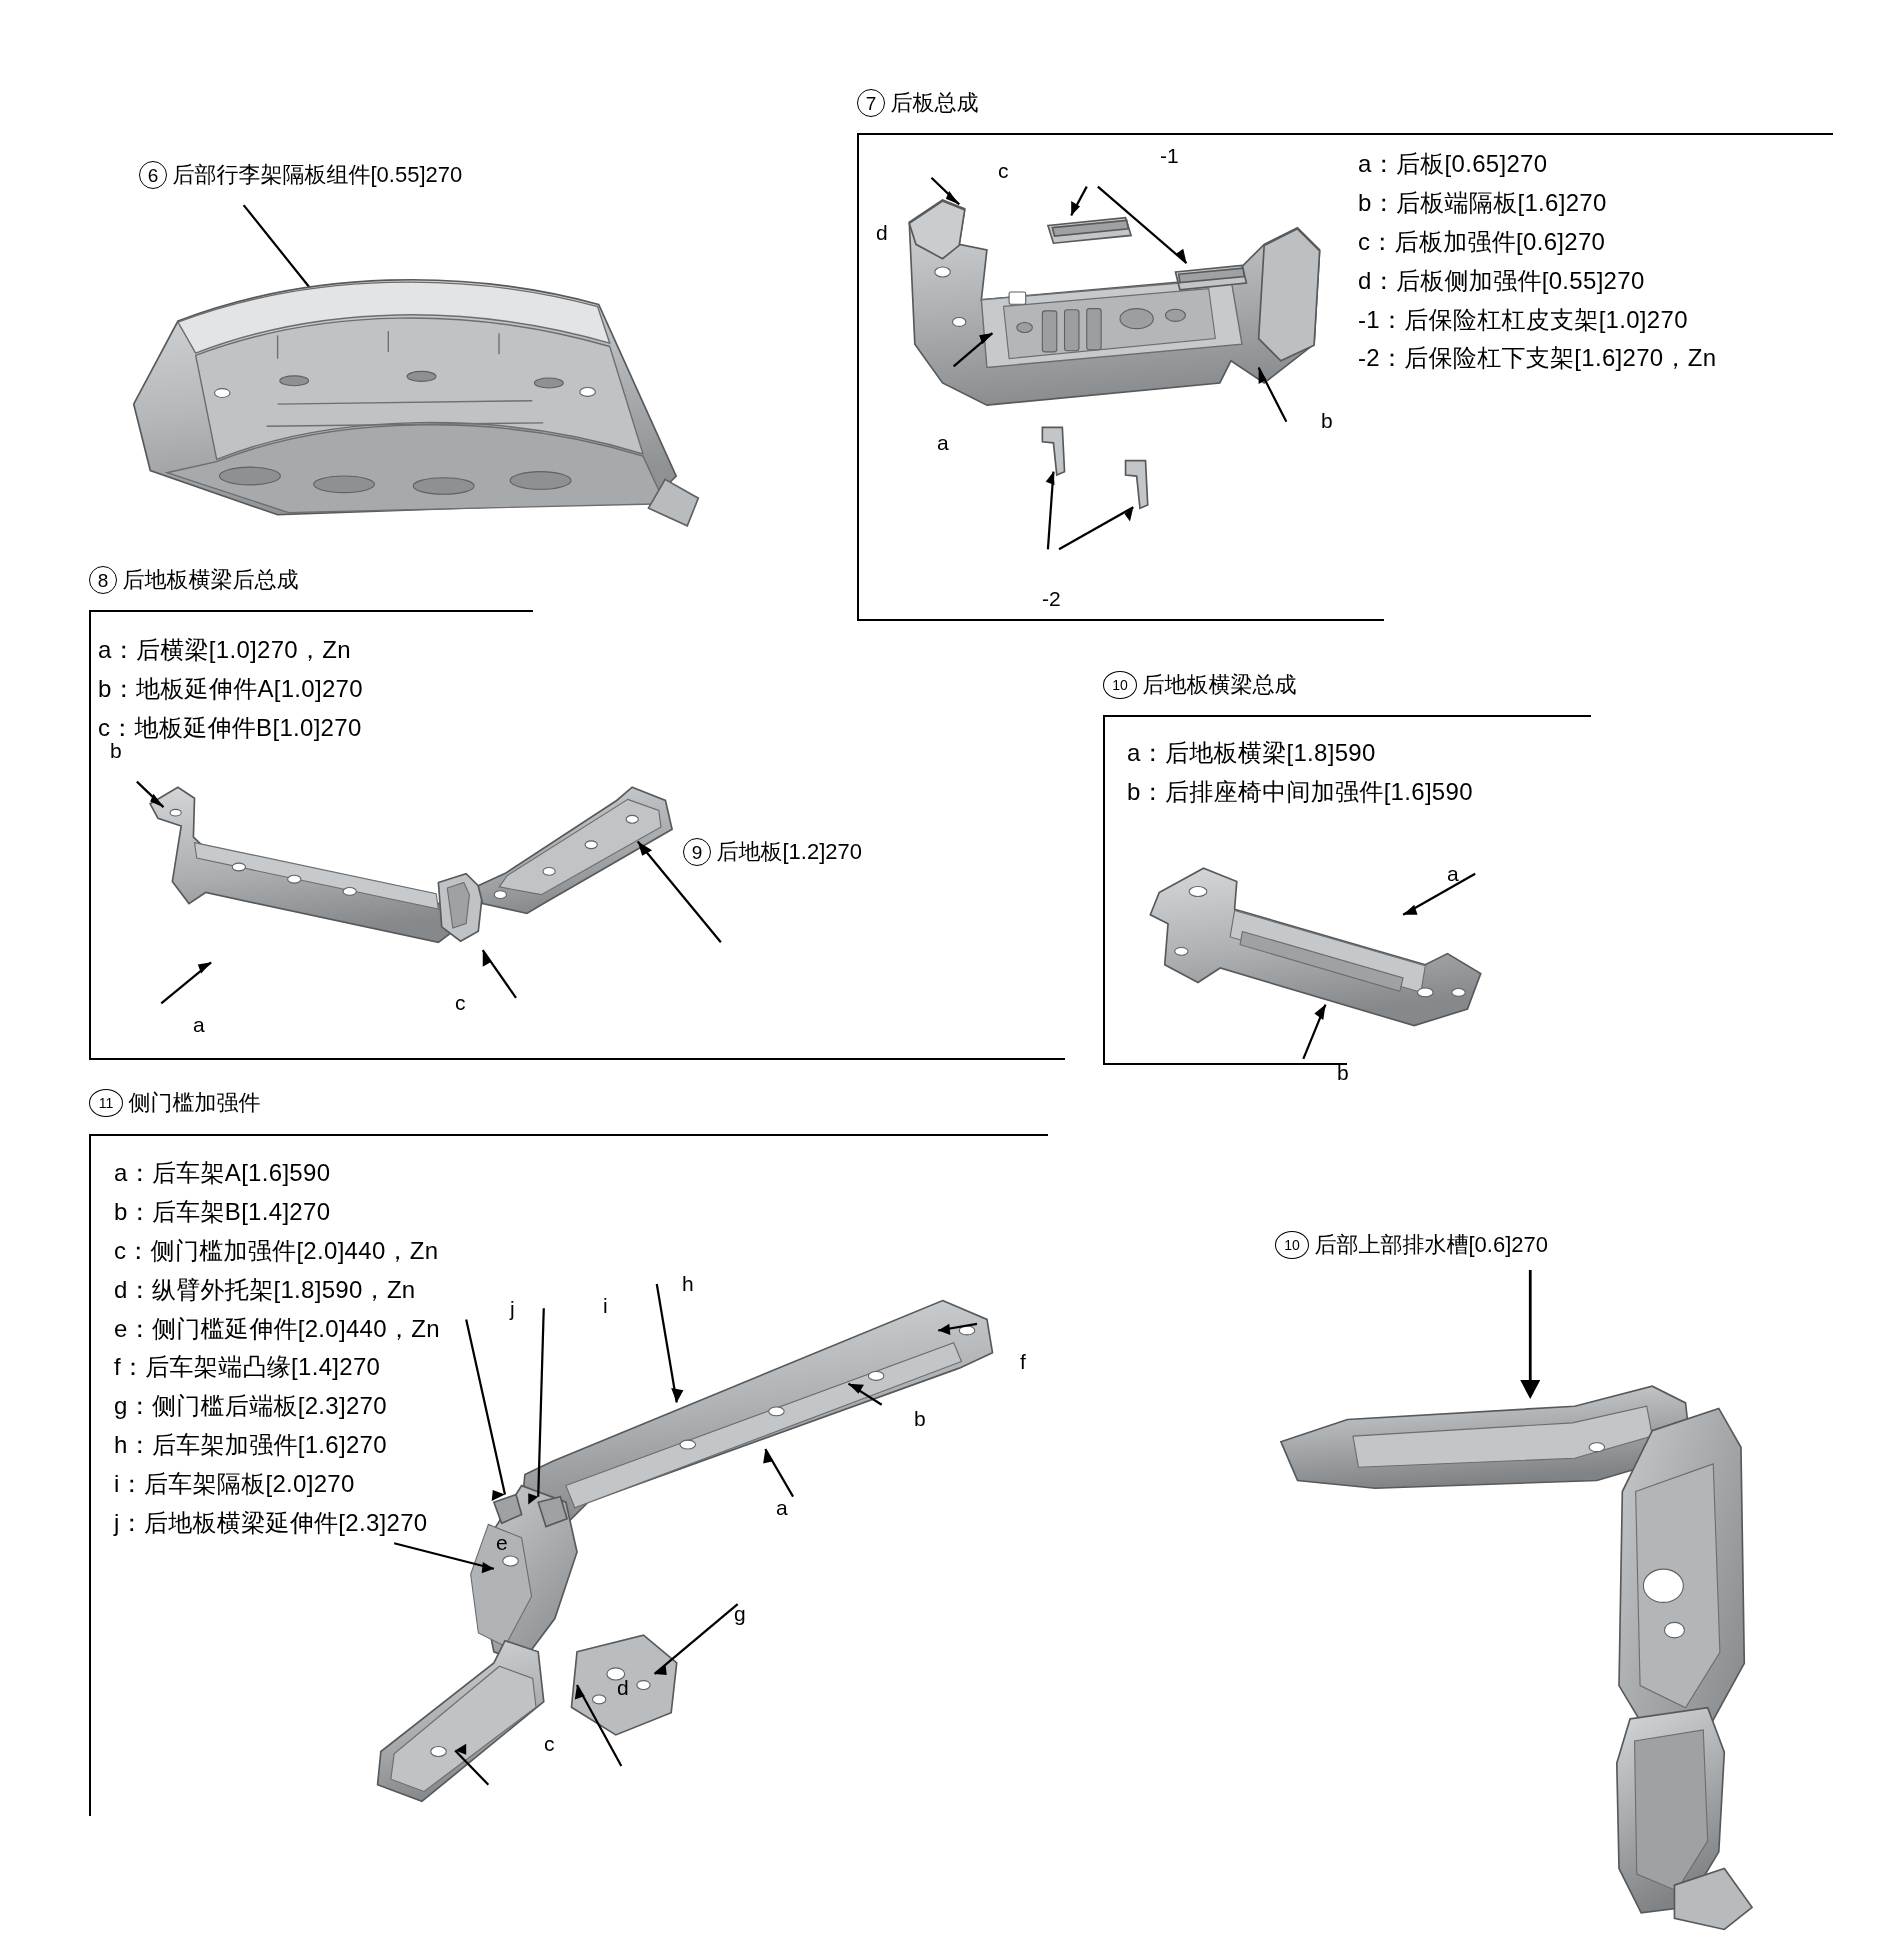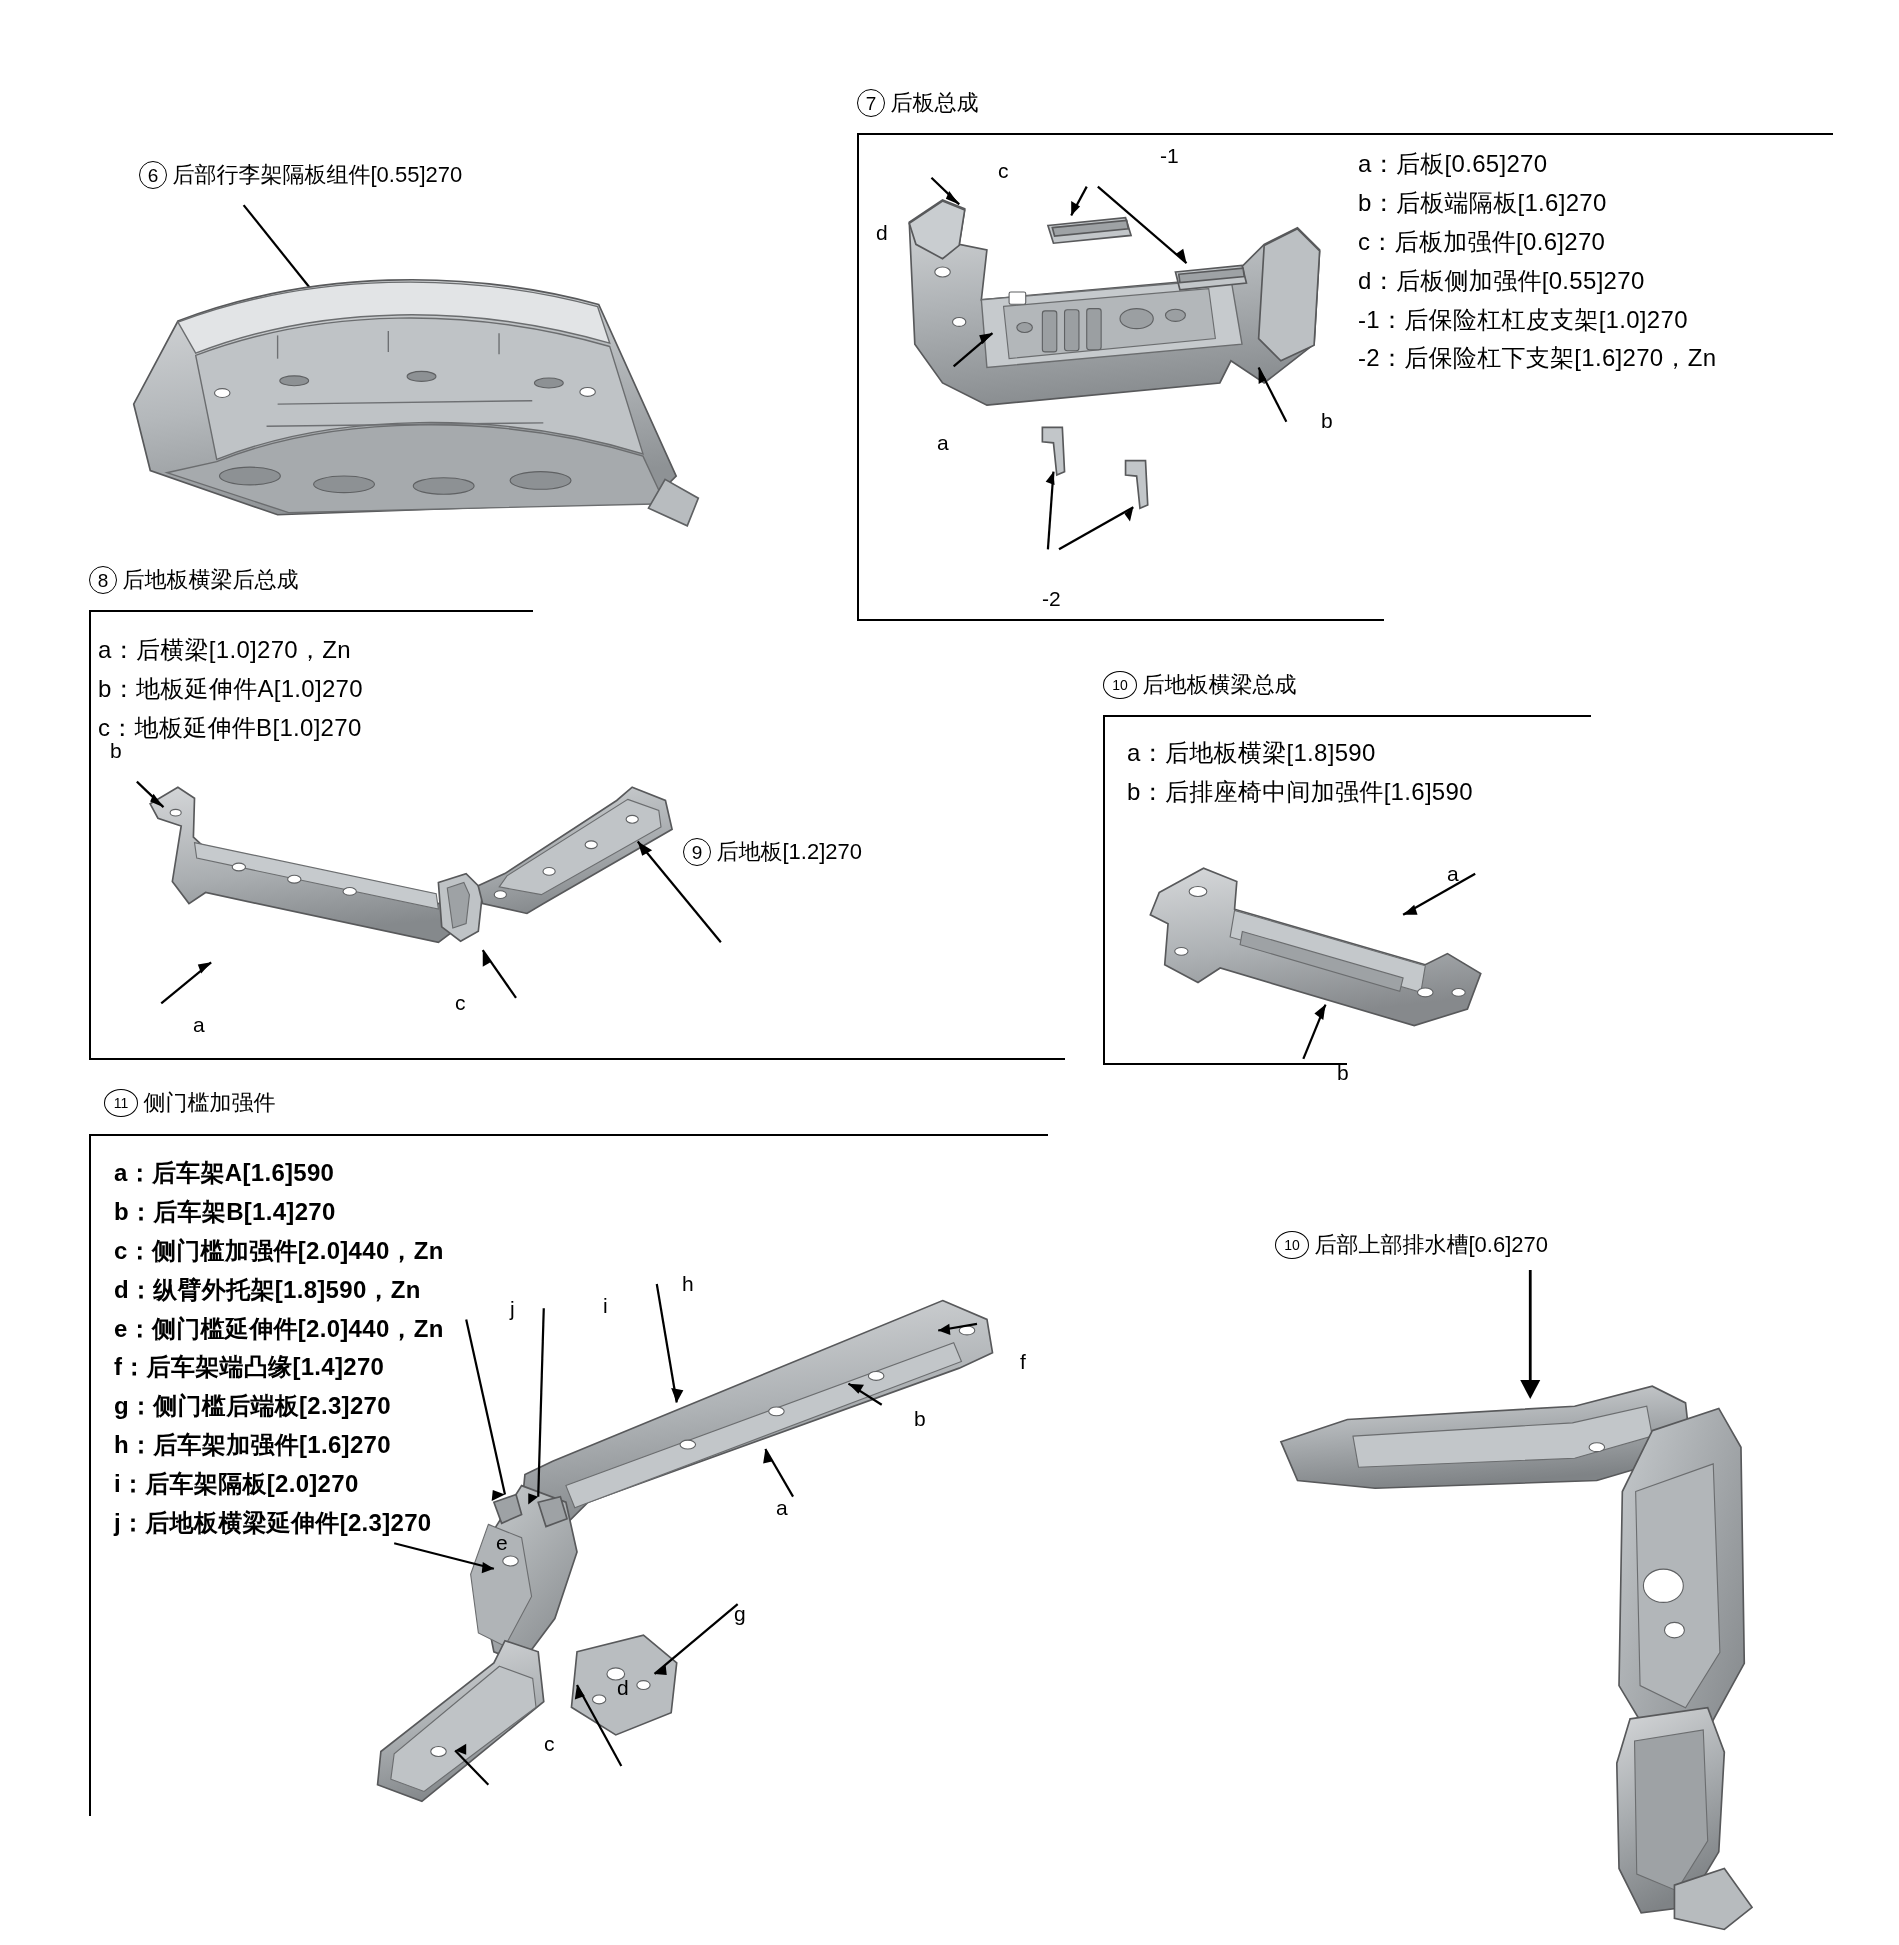--- a/index.html
+++ b/index.html
@@ -322,30 +322,30 @@
   </g>
   <g fill="#000">
     <polygon points="480,160 506,160 500,142"></polygon>
     <polygon points="340,322 320,338 336,350"></polygon>
   </g>
 </svg>
 
 <div class="callout" style="left:1447px; top:863px;">a</div>
 <div class="callout" style="left:1337px; top:1062px;">b</div>
 
-<div class="sec" style="left:89px; top:1089px;margin-left:15px;">
+<div class="sec" style="left:89px; top:1089px;">
   <div class="sec-title">
     <span class="circ wide">11</span>
     <span>侧门槛加强件</span>
   </div>
 </div>
 <div class="rule-h" style="left:89px; top:1134px; width:959px;"></div>
 <div class="rule-v" style="left:89px; top:1134px; height:682px;"></div>
 
-<div class="legend" style="left:114px; top:1154px; position:absolute;font-weight:bold;">
+<div class="legend" style="left:114px; top:1154px; position:absolute;">
   <div>a：后车架A[1.6]590</div>
   <div>b：后车架B[1.4]270</div>
   <div>c：侧门槛加强件[2.0]440，Zn</div>
   <div>d：纵臂外托架[1.8]590，Zn</div>
   <div>e：侧门槛延伸件[2.0]440，Zn</div>
   <div>f：后车架端凸缘[1.4]270</div>
   <div>g：侧门槛后端板[2.3]270</div>
   <div>h：后车架加强件[1.6]270</div>
   <div>i：后车架隔板[2.0]270</div>
   <div>j：后地板横梁延伸件[2.3]270</div>

